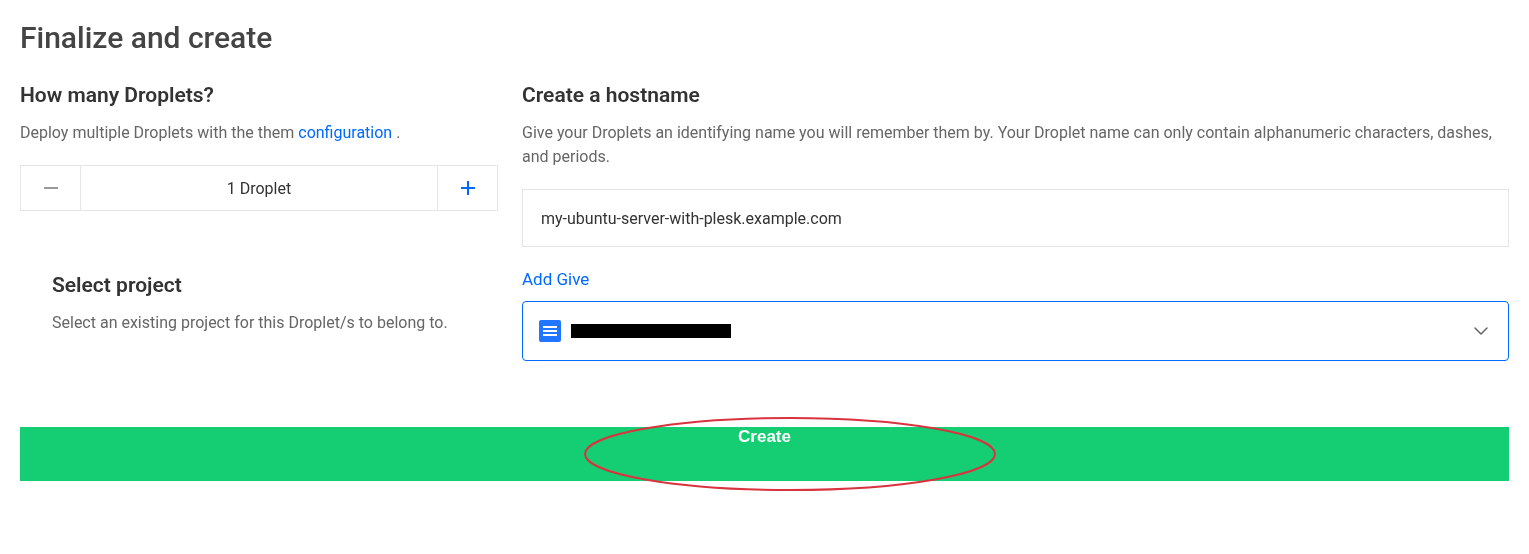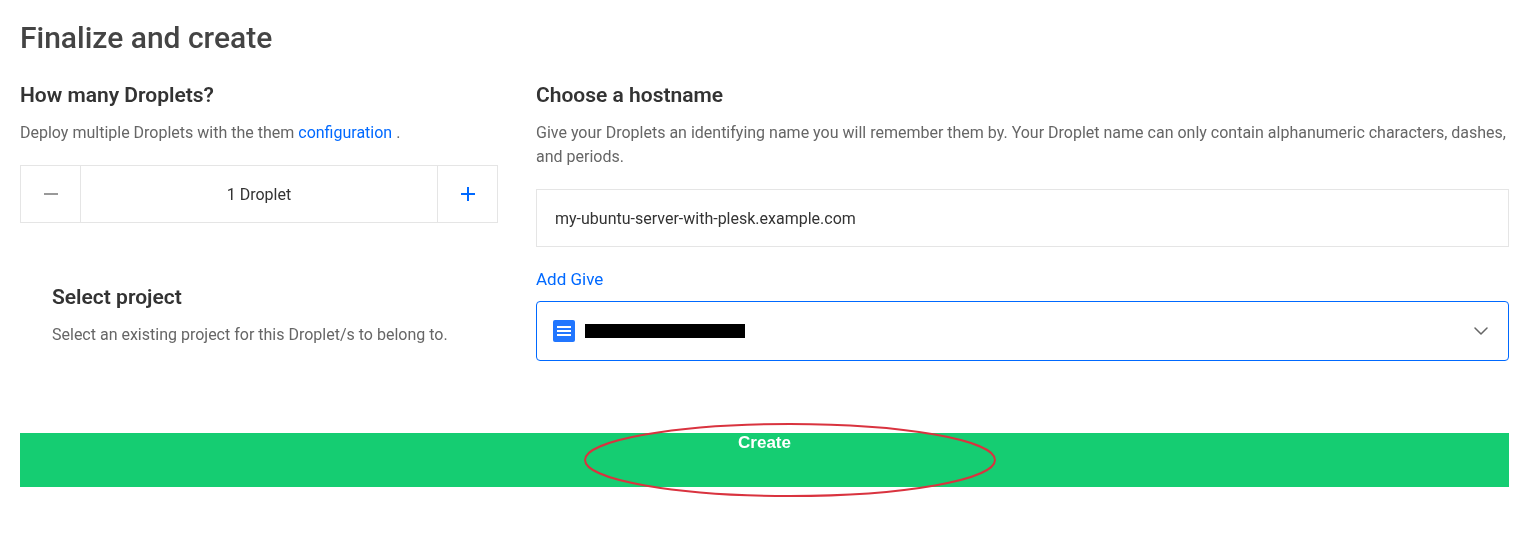--- a/index.html
+++ b/index.html
@@ -15,21 +15,21 @@
       width: 1529px;
     }
     .page-title {
       font-size: 30px;
       font-weight: 500;
       color: #444;
       margin-bottom: 28px;
     }
     .columns {
       display: flex;
-      gap: 38px;
+      gap: 24px;
     }
     .col-left {
       width: 478px;
       flex-shrink: 0;
     }
     .col-right {
       flex: 1;
     }
     .section-heading {
       font-size: 21px;
@@ -43,21 +43,21 @@
       line-height: 1.5;
       margin-bottom: 20px;
     }
     .link {
       color: #0069ff;
       cursor: pointer;
     }
     .stepper {
       display: flex;
       border: 1px solid #e5e5e5;
-      height: 58px;
+      height: 46px;
       align-items: stretch;
     }
     .stepper-btn {
       width: 60px;
       display: flex;
       align-items: center;
       justify-content: center;
       background: #fff;
       cursor: pointer;
     }
@@ -212,21 +212,21 @@
       </div>
     </div>
 
     <div class="section-project">
       <h2 class="section-heading">Select project</h2>
       <p class="desc">Select an existing project for this Droplet/s to belong to.</p>
     </div>
   </div>
 
   <div class="col-right">
-    <h2 class="section-heading">Choose a hostname</h2>
+    <h2 class="section-heading">Create a hostname</h2>
     <p class="desc">Give your Droplets an identifying name you will remember them by. Your Droplet name can only contain alphanumeric characters, dashes, and periods.</p>
     <input type="text" class="text-input" value="my-ubuntu-server-with-plesk.example.com" style="">
 
     <div class="add-tags">Add Give</div>
 
     <div class="select-box">
       <div class="project-icon">
         <span></span>
           <span></span>
           <span></span>

